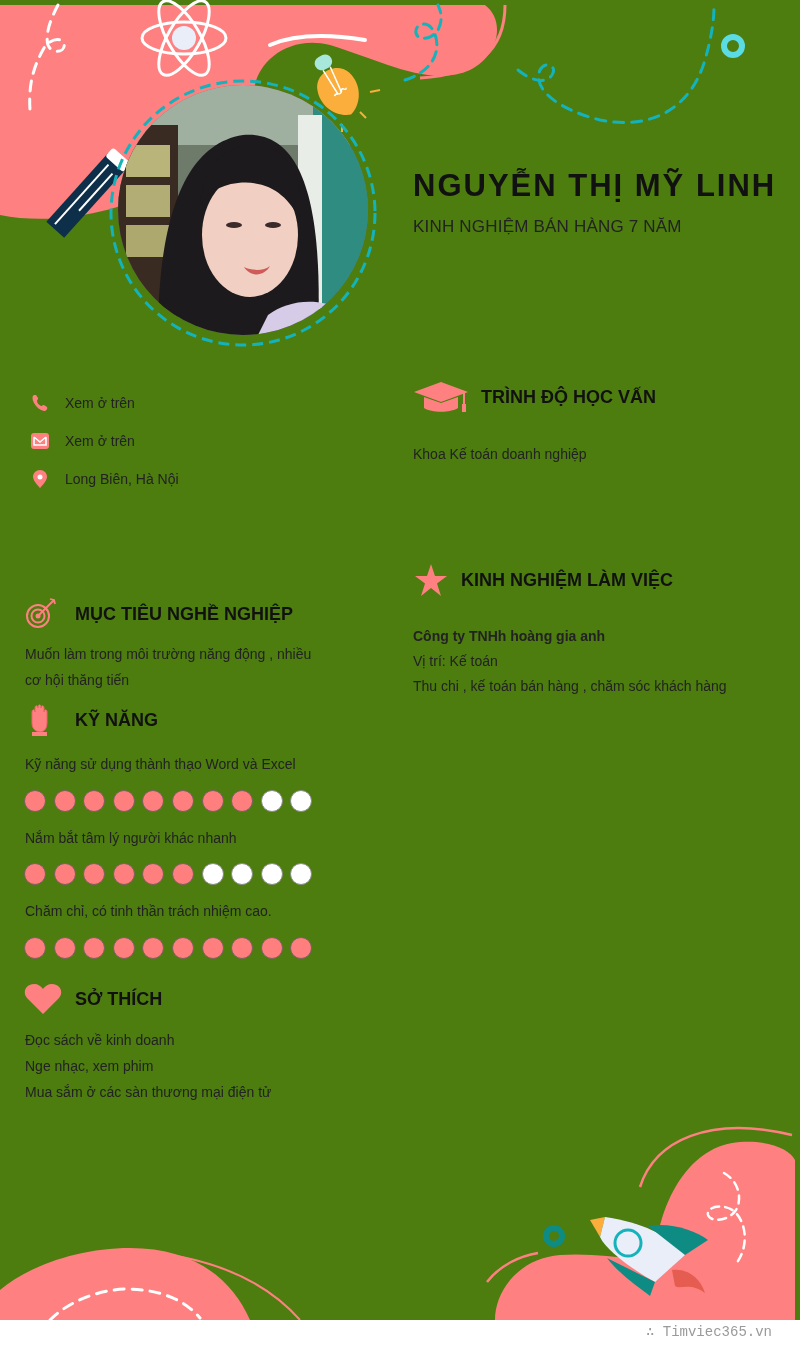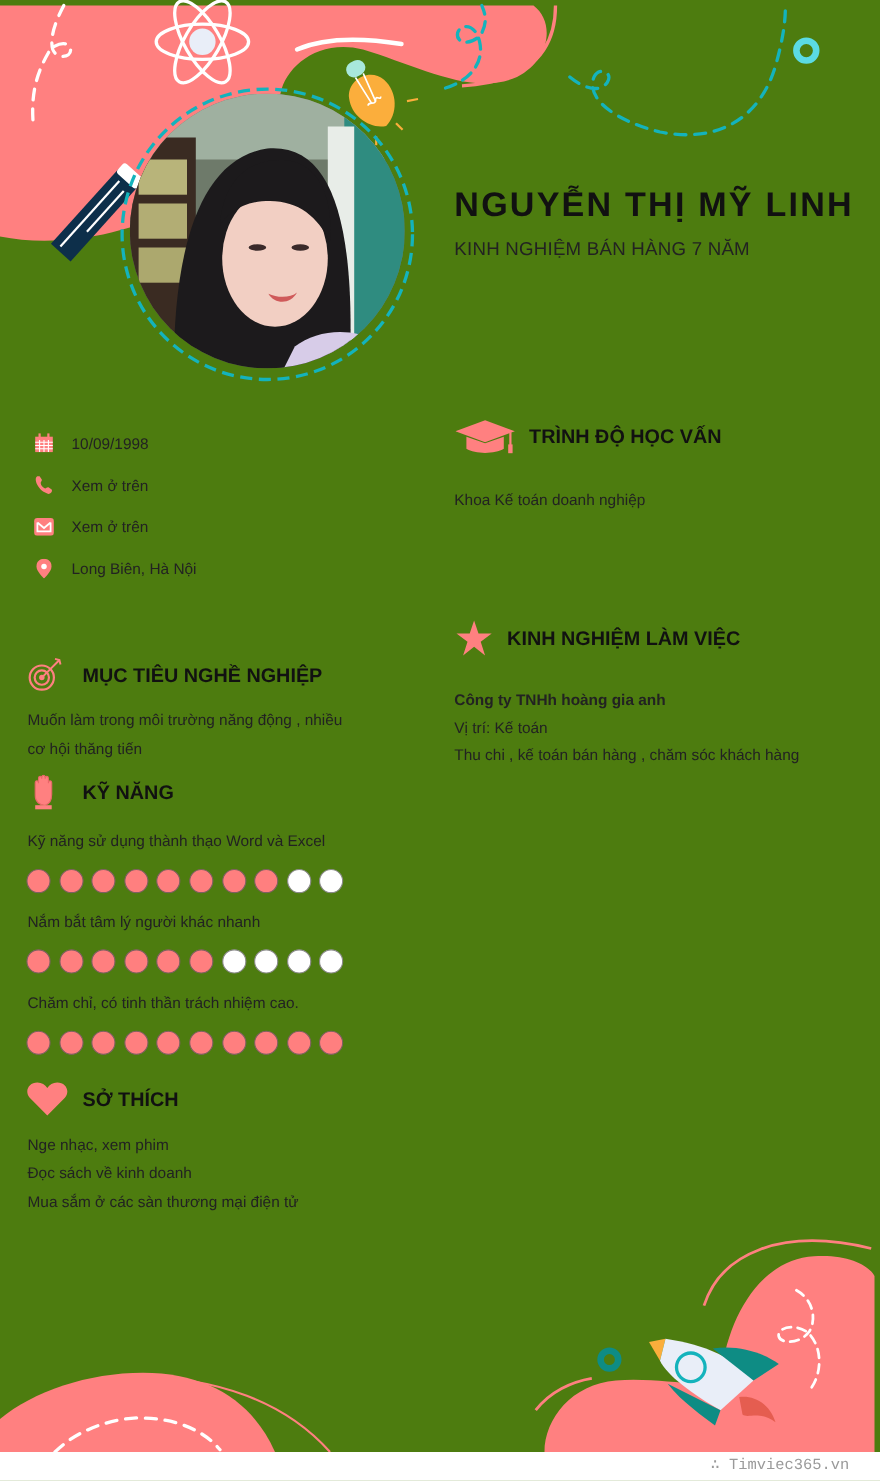--- a/index.html
+++ b/index.html
@@ -117,31 +117,20 @@
       <path d="M150,230 C170,215 200,212 225,225 L240,250 L140,250 Z" fill="#d7cce8"></path>
     </svg>
   </div>
 
   <div class="name">NGUYỄN THỊ MỸ LINH</div>
   <div class="title">KINH NGHIỆM BÁN HÀNG 7 NĂM</div>
 
   <div class="info">
     <div class="info-row">
       <span class="ic">
-        <svg width="20" height="20" viewBox="0 0 20 20">
-            <rect x="2" y="4" width="16" height="14" fill="#FF8080"></rect>
-            <rect x="5" y="1" width="2" height="5" fill="#FF8080"></rect>
-            <rect x="13" y="1" width="2" height="5" fill="#FF8080"></rect>
-            <path d="M2,9 H18 M2,12 H18 M2,15 H18 M6,7 V18 M10,7 V18 M14,7 V18" stroke="#fff" stroke-width="1"></path>
-          </svg>
-      </span>
-      <span class="txt">10/09/1998</span>
-    </div>
-    <div class="info-row">
-      <span class="ic">
         <svg width="18" height="18" viewBox="0 0 18 18">
             <path d="M3,1 C1,2 1,5 3,9 C5,13 9,16 13,17 C15,17 17,15 16,13 L13,11 C12,10.5 11,12 10,12 C8,11 6,9 6,7 C6,6 7.5,5 7,4 L5,1 Z" fill="#FF8080"></path>
           </svg>
       </span>
       <span class="txt">Xem ở trên</span>
     </div>
     <div class="info-row">
       <span class="ic">
         <svg width="18" height="16" viewBox="0 0 18 16">
             <rect x="0" y="0" width="18" height="16" rx="3" fill="#FF8080"></rect>
@@ -231,22 +220,22 @@
 
   <div class="sec-head" style="left:24px; top:982px;">
     <span class="ic" style="width:38px; height:34px; margin-right:13px;">
       <svg width="38" height="32" viewBox="0 0 38 32">
           <path d="M19,31 L3,15 C-2,9 2,1 10,1 C14,1 17,3 19,6 C21,3 24,1 28,1 C36,1 40,9 35,15 Z" fill="#FF8080"></path>
         </svg>
     </span>
     <span class="h">SỞ THÍCH</span>
   </div>
   <div class="para" style="left:25px; top:1027px; width:320px;">
+    <div>Đọc sách về kinh doanh</div>
     <div>Nge nhạc, xem phim</div>
-    <div>Đọc sách về kinh doanh</div>
     <div>Mua sắm ở các sàn thương mại điện tử</div>
   </div>
 
   <div class="sec-head" style="left:414px; top:380px;">
     <span class="ic" style="width:55px; height:34px; margin-right:12px;">
       <svg width="55" height="34" viewBox="0 0 55 34">
           <path d="M0,12 L27,2 L54,12 L27,22 Z" fill="#FF8080"></path>
           <path d="M10,17 V28 C18,33 36,33 44,28 V17 L27,23 Z" fill="#FF8080"></path>
           <path d="M50,13 V27" stroke="#FF8080" stroke-width="2"></path>
           <rect x="48" y="24" width="4" height="8" fill="#FF8080"></rect>

